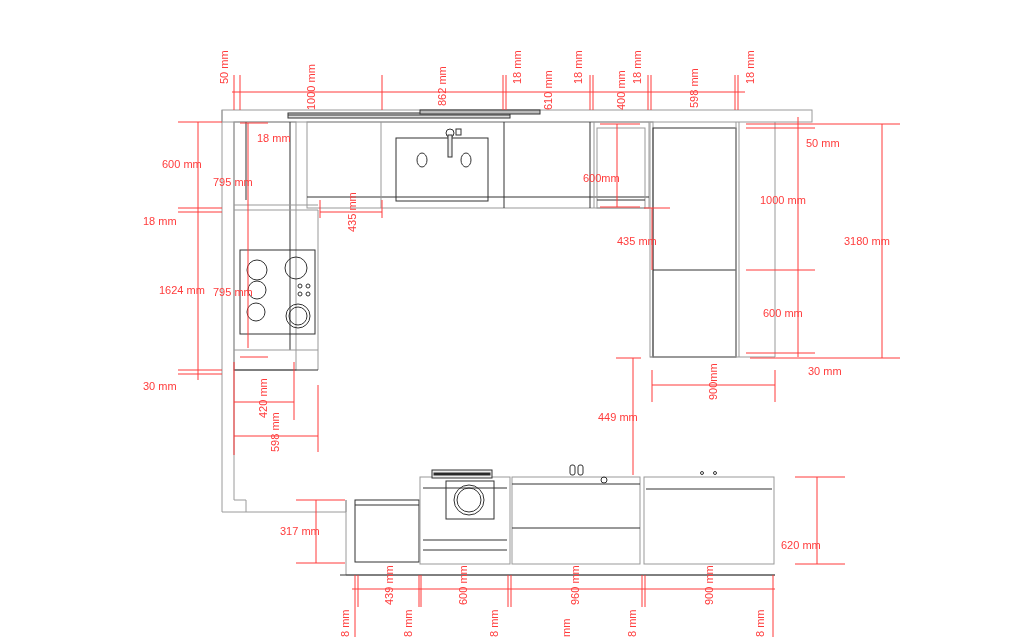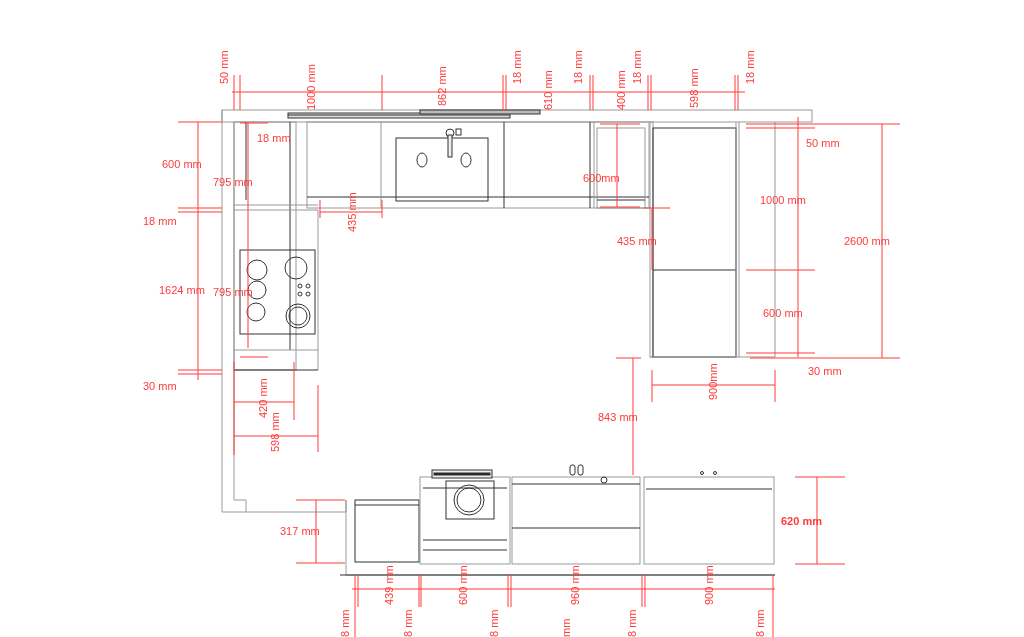--- a/index.html
+++ b/index.html
@@ -210,31 +210,31 @@
 <span class="lbl" style="left:143px;top:381px;">30 mm</span>
 <span class="lbl" style="left:213px;top:177px;">795 mm</span>
 <span class="lbl" style="left:213px;top:287px;">795 mm</span>
 <span class="lbl" style="left:257px;top:133px;">18 mm</span>
 <span class="lbl vert" style="left:258px;top:418px;">420 mm</span>
 <span class="lbl vert" style="left:270px;top:452px;">598 mm</span>
 
 <span class="lbl vert" style="left:347px;top:232px;">435 mm</span>
 <span class="lbl" style="left:583px;top:159px;margin-top:14px;">600mm</span>
 <span class="lbl" style="left:617px;top:236px;">435 mm</span>
-<span class="lbl" style="left:598px;top:412px;">843 mm</span>
+<span class="lbl" style="left:598px;top:412px;">449 mm</span>
 
 <span class="lbl" style="left:806px;top:138px;">50 mm</span>
 <span class="lbl" style="left:760px;top:195px;">1000 mm</span>
-<span class="lbl" style="left:844px;top:236px;">2600 mm</span>
+<span class="lbl" style="left:844px;top:236px;">3180 mm</span>
 <span class="lbl" style="left:763px;top:308px;">600 mm</span>
 <span class="lbl" style="left:808px;top:366px;">30 mm</span>
 <span class="lbl vert" style="left:708px;top:400px;">900mm</span>
 
 <span class="lbl" style="left:280px;top:526px;">317 mm</span>
-<span class="lbl" style="left:781px;top:516px;font-weight:bold;">620 mm</span>
+<span class="lbl" style="left:781px;top:540px;">620 mm</span>
 <span class="lbl vert" style="left:384px;top:605px;">439 mm</span>
 <span class="lbl vert" style="left:458px;top:605px;">600 mm</span>
 <span class="lbl vert" style="left:570px;top:605px;">960 mm</span>
 <span class="lbl vert" style="left:704px;top:605px;">900 mm</span>
 <span class="lbl vert" style="left:340px;top:637px;">8 mm</span>
 <span class="lbl vert" style="left:403px;top:637px;">8 mm</span>
 <span class="lbl vert" style="left:489px;top:637px;">8 mm</span>
 <span class="lbl vert" style="left:561px;top:637px;">mm</span>
 <span class="lbl vert" style="left:627px;top:637px;">8 mm</span>
 <span class="lbl vert" style="left:755px;top:637px;">8 mm</span>

